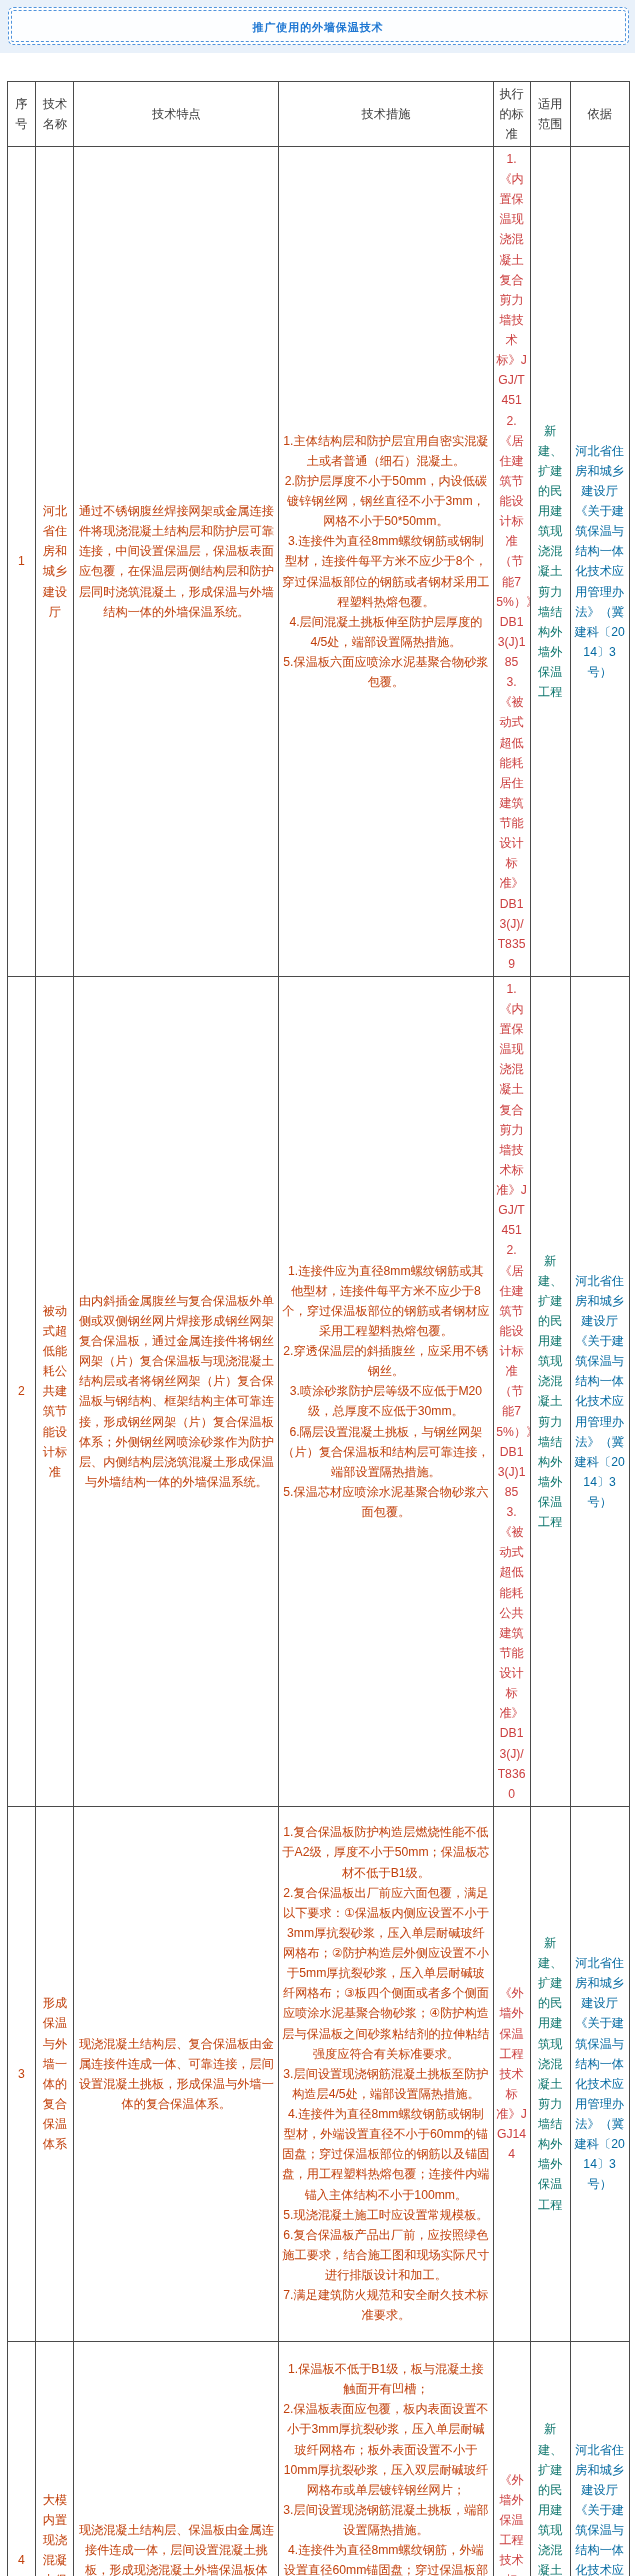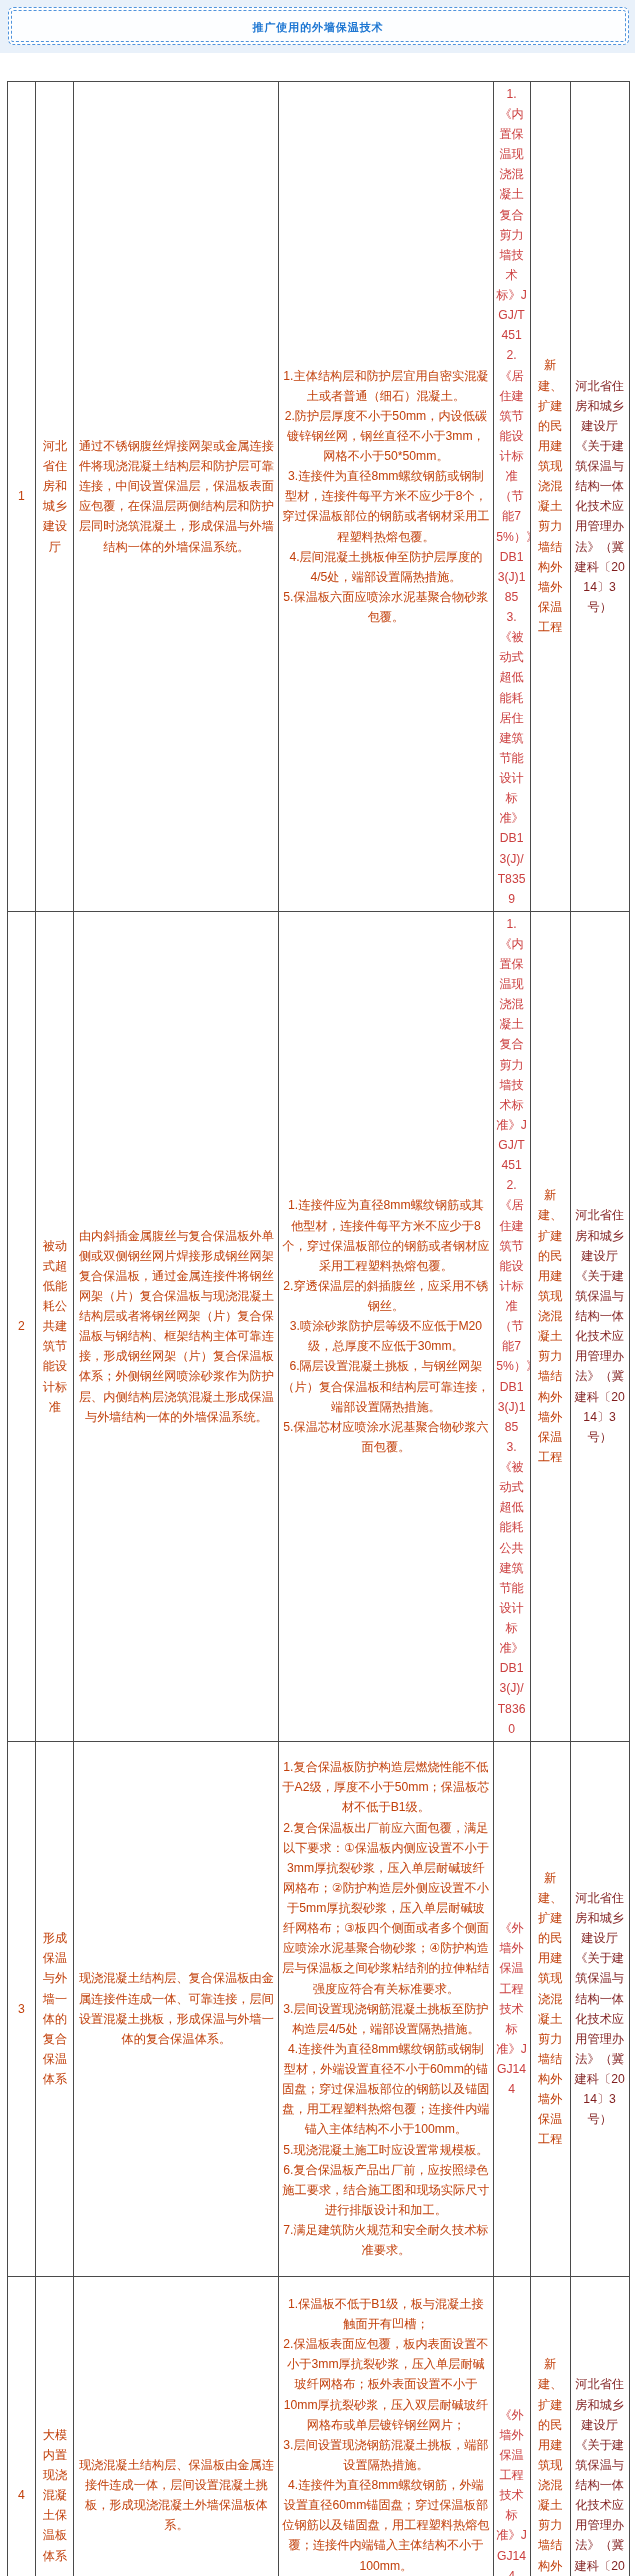--- a/index.html
+++ b/index.html
@@ -17,22 +17,22 @@
   .c-no{width:28px;}
   .c-name{width:37px;}
   .c-feat{width:199px;}
   .c-meas{width:208px;}
   .c-std{width:36px;}
   .c-scope{width:39px;}
   .c-basis{width:57px;}
   .v-name{word-break:break-all;line-break:anywhere;}
   .pre{white-space:pre-line;}
   .std{color:#cc4040;word-break:break-all;}
-  .scope{color:#c2410c;word-break:break-all;}
-  .basis{color:#7f1d1d;word-break:break-all;}
+  .scope{color:#0f766e;word-break:break-all;}
+  .basis{color:#0369a1;word-break:break-all;}
 </style>
 </head>
 <body>
 
 <div class="page">
 
   <div class="title-band">
     <div class="title-box">
       <span class="t">推广使用的外墙保温技术</span>
     </div>
@@ -43,20 +43,29 @@
       <col class="c-no">
         <col class="c-name">
         <col class="c-feat">
         <col class="c-meas">
       <col class="c-std">
         <col class="c-scope">
         <col class="c-basis">
     </colgroup>
 
     <tbody>
+        <tr style="height:56px;">
+      <th>序号</th>
+      <th class="v-name">技术名称</th>
+      <th>技术特点</th>
+      <th>技术措施</th>
+      <th class="v-name">执行的标准</th>
+      <th class="v-name">适用范围</th>
+      <th>依据</th>
+    </tr>
 
     <tr style="height:738px;">
       <td>1</td>
       <td class="v-name">河北省住房和城乡建设厅</td>
       <td>通过不锈钢腹丝焊接网架或金属连接件将现浇混凝土结构层和防护层可靠连接，中间设置保温层，保温板表面应包覆，在保温层两侧结构层和防护层同时浇筑混凝土，形成保温与外墙结构一体的外墙保温系统。</td>
       <td class="pre">1.主体结构层和防护层宜用自密实混凝土或者普通（细石）混凝土。
 2.防护层厚度不小于50mm，内设低碳镀锌钢丝网，钢丝直径不小于3mm，网格不小于50*50mm。
 3.连接件为直径8mm螺纹钢筋或钢制型材，连接件每平方米不应少于8个，穿过保温板部位的钢筋或者钢材采用工程塑料热熔包覆。
 4.层间混凝土挑板伸至防护层厚度的4/5处，端部设置隔热措施。
 5.保温板六面应喷涂水泥基聚合物砂浆包覆。</td>

